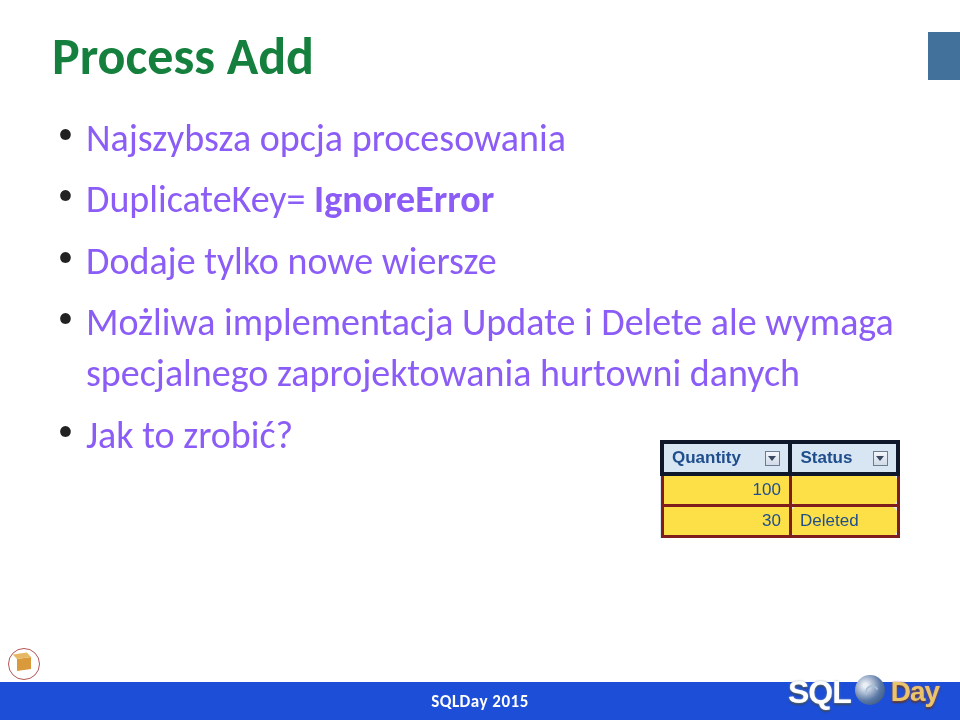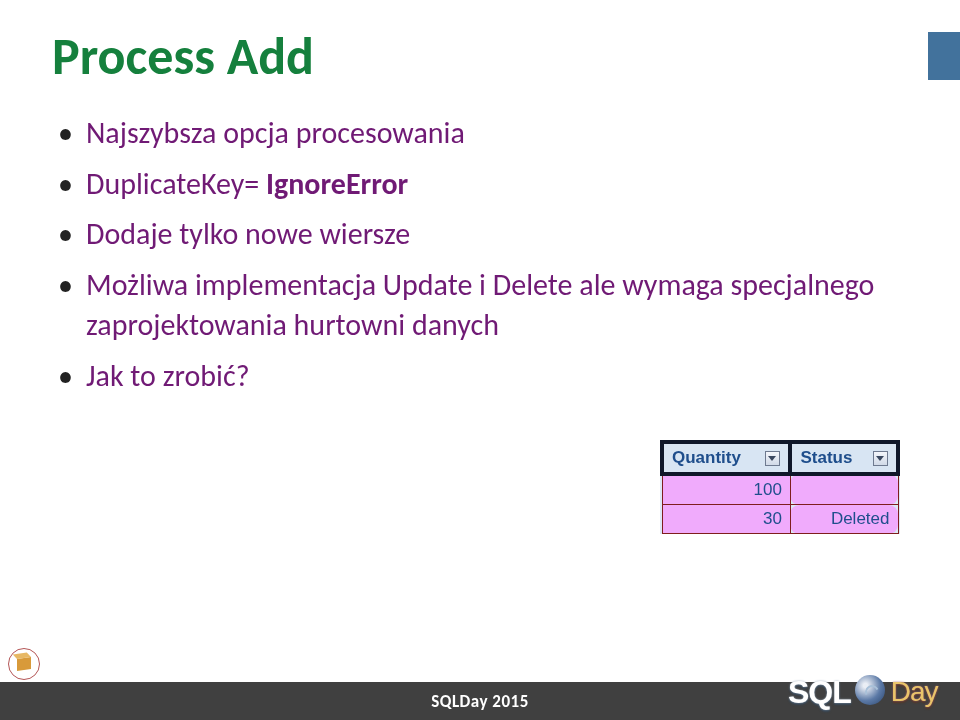--- a/index.html
+++ b/index.html
@@ -31,22 +31,22 @@
     margin: 0 0 10px 0;
     font-size: 52px;
     font-weight: 700;
     color: #15803d;
     line-height: 1.1;
   }
   ul.main-list {
     margin: 28px 0 0 6px;
     padding: 0;
     list-style: none;
-    font-size: 30px;
-    color: #701a75;
+    font-size: 38px;
+    color: #8b5cf6;
   }
   ul.main-list > li {
     position: relative;
     padding-left: 28px;
     margin-bottom: 10px;
     line-height: 1.35;
   }
   ul.main-list > li::before {
     content: "•";
     position: absolute;
@@ -91,37 +91,37 @@
   }
   .drop::after{
     content:"";
     position:absolute;
     left:2px; top:4px;
     border-left:4px solid transparent;
     border-right:4px solid transparent;
     border-top:5px solid #3a4860;
   }
   .table-box td {
-    background: #f0abfc;
+    background: #fde047;
     color: #1f4e8c;
-    border: 1px solid #7f1d1d;
+    border: 3px solid #7f1d1d;
     padding: 4px 8px;
     font-size: 17px;
   }
   .table-box td.qty { text-align: right; }
-  .table-box td.status { text-align: right; border-radius: 9px; }
+  .table-box td.status { text-align: left; border-radius: 9px; }
 
   
   .footer-bar {
     position: absolute;
     left: 0;
     right: 0;
     bottom: 0;
     height: 38px;
-    background: #404040;
+    background: #1d4ed8;
     display: flex;
     align-items: center;
     justify-content: center;
   }
   .footer-label {
     color: #fff;
     font-weight: 700;
     font-size: 17px;
     letter-spacing: .5px;
   }
@@ -137,21 +137,21 @@
   .logo .sql {
     font-family: Arial, sans-serif;
     font-weight: 900;
     font-size: 32px;
     color: #fff;
     text-shadow: 0 0 2px #9ab, 0 2px 2px #345;
     letter-spacing: -1px;
   }
   .logo .day {
     font-family: Arial, sans-serif;
-    font-weight: 400;
+    font-weight: 700;
     font-size: 28px;
     color: #e9c46a;
     text-shadow: 0 0 2px #a67, 0 2px 2px #532;
     letter-spacing: -1px;
     margin-left: 2px;
   }
   .logo .disc {
     width: 30px;
     height: 30px;
     border-radius: 50%;

